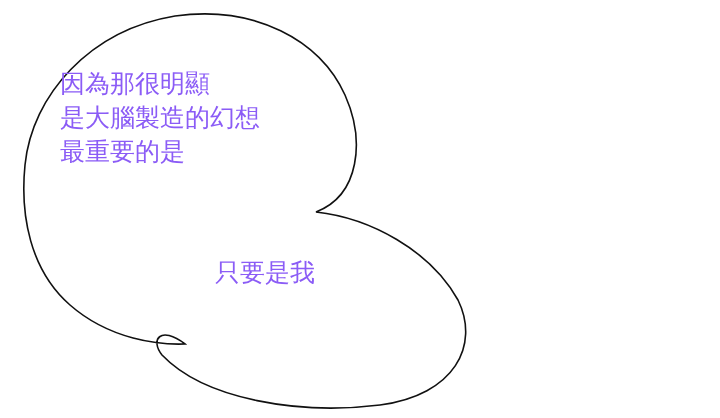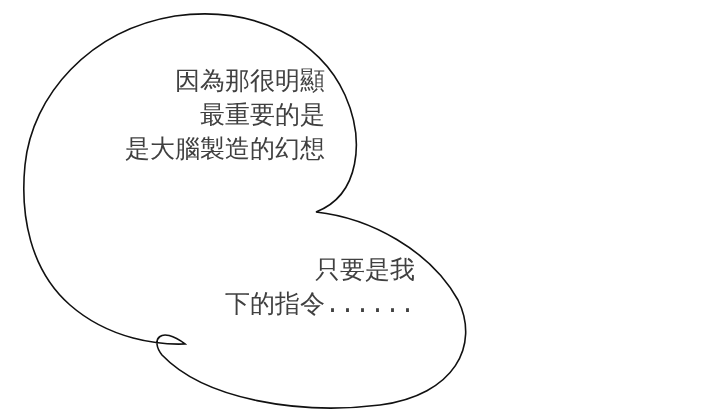--- a/index.html
+++ b/index.html
@@ -1,19 +1,19 @@
 <!DOCTYPE html>
 <html><head>
 <meta charset="utf-8">
 <style>
   html, body { margin:0; padding:0; background:#ffffff; }
   .panel { position:relative; width:720px; height:418px; background:#ffffff; overflow:hidden; }
   .bubble-svg { position:absolute; left:0; top:0; }
-  .text-block { position:absolute; text-align:right; color:#404040;
-    font-family:Liberation Mono, monospace; font-size:25px; line-height:34px; }
+  .text-block { position:absolute; text-align:left; color:#8b5cf6;
+    font-family:Liberation Sans, sans-serif; font-size:25px; line-height:34px; }
   .text-block div { white-space:nowrap; }
   .t1 { left:60px; width:265px; top:66px; }
   .t2 { left:215px; width:200px; top:255px; }
 </style>
 </head>
 <body>
 
 <div class="panel">
   <svg class="bubble-svg" width="720" height="418" viewBox="0 0 720 418">
     <path d="M 185 344
@@ -23,21 +23,20 @@
              C 255 5, 320 40, 345 95
              C 365 140, 360 195, 316 212
              C 370 218, 430 250, 458 300
              C 480 345, 455 395, 380 405
              C 300 415, 205 400, 162 355
              C 150 340, 160 325, 185 344 Z" fill="#ffffff" stroke="#111111" stroke-width="1.6"></path>
   </svg>
 
   <div class="text-block t1">
     <div>因為那很明顯</div>
+    <div>是大腦製造的幻想</div>
     <div>最重要的是</div>
-    <div>是大腦製造的幻想</div>
   </div>
 
   <div class="text-block t2">
     <div>只要是我</div>
-    <div>下的指令......</div>
   </div>
 </div>
 
 </body></html>

